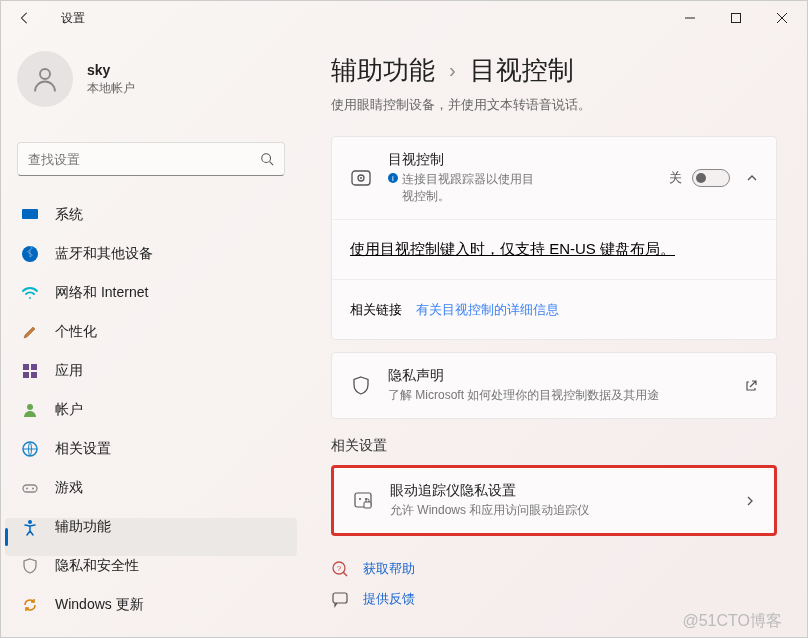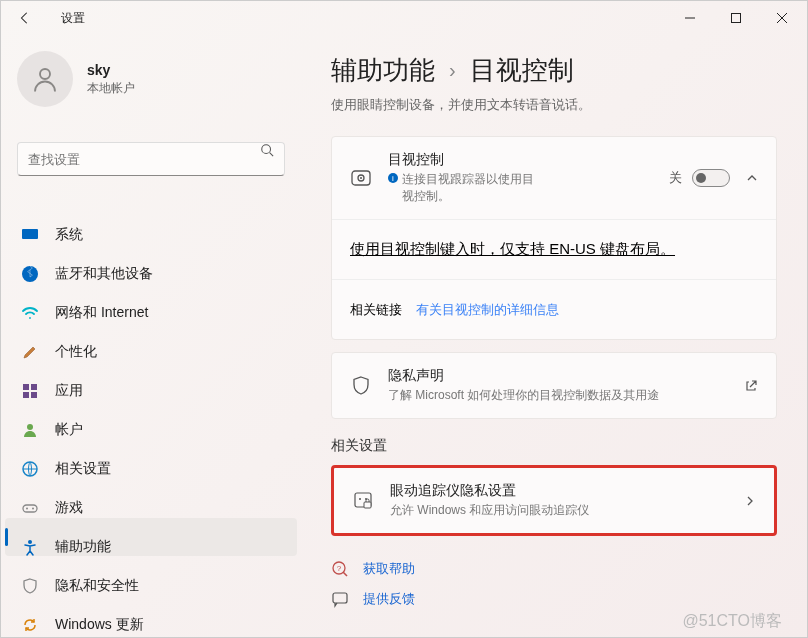--- a/index.html
+++ b/index.html
@@ -77,39 +77,40 @@
 .profile .name { font-size: 14px; font-weight: 600; color: #222; }
 .profile .sub { font-size: 12px; color: #666; margin-top: 2px; }
 .search {
   margin: 10px 16px 12px 16px;
   height: 34px;
   border: 1px solid #ddd;
   border-bottom: 1.5px solid #8a8886;
   background: #fdfbfa;
   border-radius: 4px;
   display: flex;
+  align-items: center;
   padding: 0 10px;
 }
 .search input {
   flex: 1;
   border: none;
   outline: none;
   background: transparent;
   font-size: 13px;
   color: #555;
 }
 .search .sicon { width: 14px; height: 14px; stroke: #555; fill: none; }
 .nav {
   flex: 1;
   overflow-y: auto;
   padding: 4px 0 0 0;
 }
 .nav-item {
   display: flex;
-  align-items: flex-end;
+  align-items: flex-start;
   height: 38px;
   padding: 0 10px 0 16px;
   margin: 1px 4px;
   border-radius: 4px;
   font-size: 14px;
   color: #222;
   cursor: pointer;
   position: relative;
 }
 .nav-item.active {

